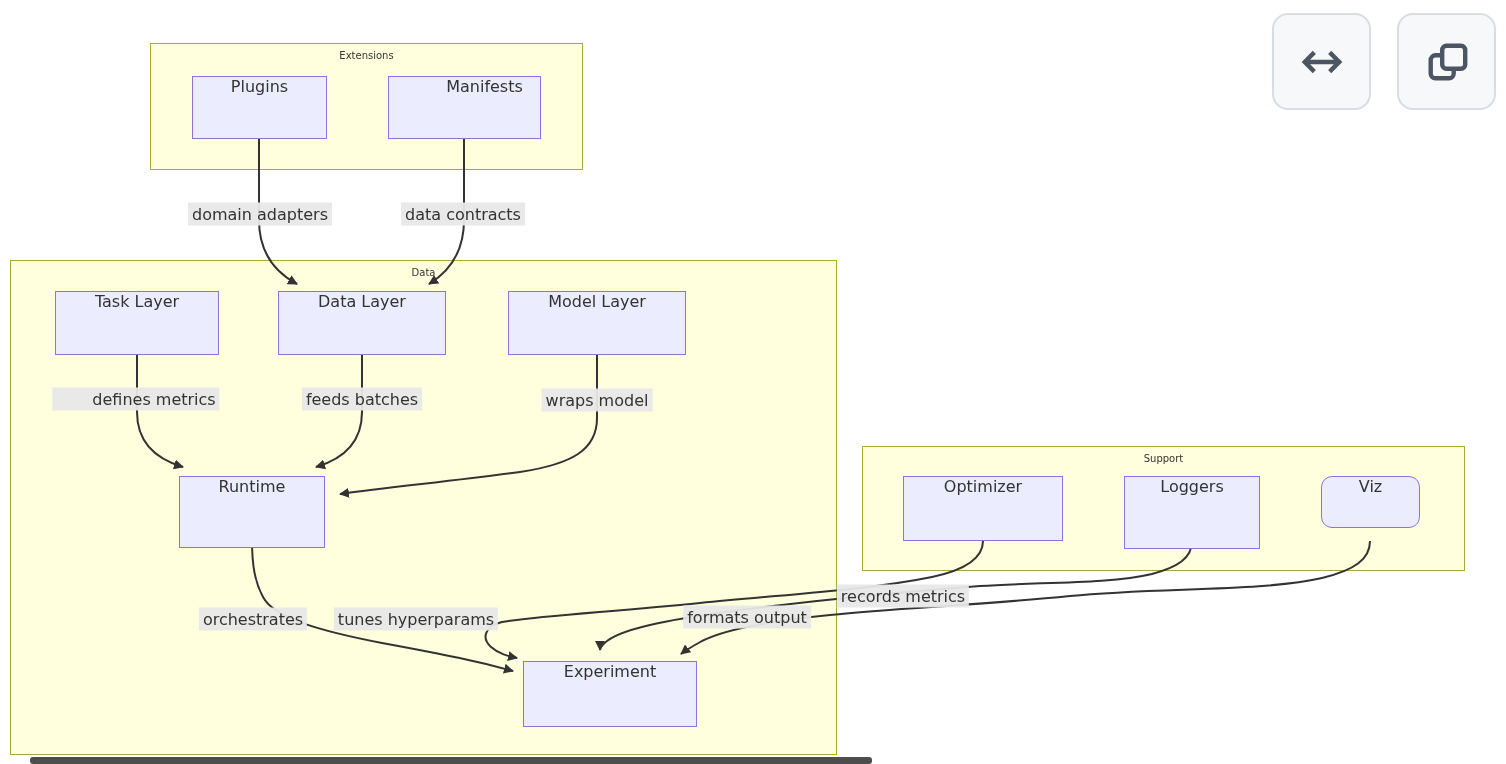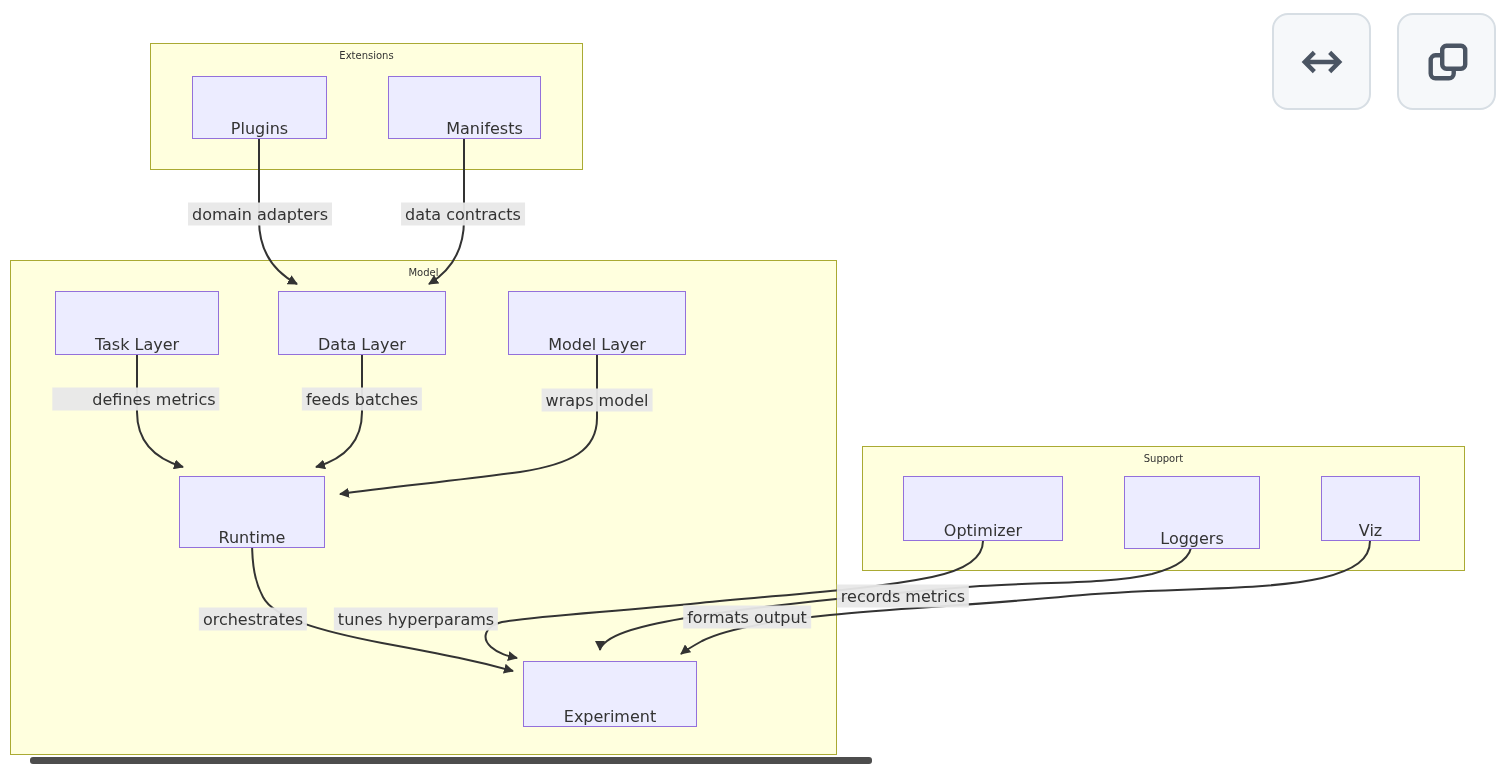--- a/index.html
+++ b/index.html
@@ -9,21 +9,21 @@
   
   .cluster{position:absolute;background:#FFFFDE;border:1.5px solid #AAAA33;box-sizing:border-box;z-index:0;}
   .cluster-title{position:absolute;left:0;right:0;top:6px;text-align:center;font-size:10px;color:#333333;}
 
   
   svg.edges{position:absolute;left:0;top:0;z-index:1;}
   svg.edges path.edge{fill:none;stroke:#333333;stroke-width:2px;}
 
   
   .node{position:absolute;background:#ECECFF;border:1.5px solid #9370DB;box-sizing:border-box;
-        display:flex;align-items:flex-end;justify-content:center;z-index:3;}
+        display:flex;align-items:flex-start;justify-content:center;z-index:3;}
   .node span{font-size:16px;color:#333333;white-space:nowrap;}
 
   
   .edge-label{position:absolute;transform:translate(-50%,-50%);background:rgba(232,232,232,0.95);
         padding:2px 4px;font-size:16px;color:#333333;white-space:nowrap;z-index:2;}
 
   
   .tool-btn{position:absolute;width:99px;height:97px;border-radius:16px;background:#F6F8FA;
         border:2px solid #D7DEE4;box-sizing:border-box;display:flex;align-items:center;justify-content:center;
         cursor:pointer;z-index:5;padding:0;}
@@ -36,21 +36,21 @@
 </head>
 <body>
 
 <div class="stage">
 
   <div class="cluster" style="left:150px;top:43px;width:433px;height:127px;">
     <div class="cluster-title">Extensions</div>
   </div>
 
   <div class="cluster" style="left:10px;top:260px;width:827px;height:495px;">
-    <div class="cluster-title">Model</div>
+    <div class="cluster-title">Data</div>
   </div>
 
   <div class="cluster" style="left:862px;top:446px;width:603px;height:125px;">
     <div class="cluster-title">Support</div>
   </div>
 
   <svg class="edges" width="1506" height="764" viewBox="0 0 1506 764">
     <defs>
       <marker id="arrow" viewBox="0 0 10 10" refX="9" refY="5" markerWidth="10" markerHeight="10" markerUnits="userSpaceOnUse" orient="auto">
         <path d="M0,0 L10,5 L0,10 Z" fill="#333333"></path>
@@ -87,21 +87,21 @@
   </div>
   <div class="node" style="left:523px;top:661px;width:174px;height:66px;">
     <span>Experiment</span>
   </div>
   <div class="node" style="left:903px;top:476px;width:160px;height:65px;">
     <span>Optimizer</span>
   </div>
   <div class="node" style="left:1124px;top:476px;width:136px;height:73px;">
     <span>Loggers</span>
   </div>
-  <div class="node" style="left:1321px;top:476px;width:99px;height:65px;">
+  <div class="node" style="left:1321px;top:476px;width:99px;height:52px;border-radius:11px;">
     <span>Viz</span>
   </div>
 
   <div class="edge-label" style="left:260px;top:214px;">domain adapters</div>
   <div class="edge-label" style="left:463px;top:214px;">data contracts</div>
   <div class="edge-label" style="left:136px;top:399px;padding-left:40px;">defines metrics</div>
   <div class="edge-label" style="left:362px;top:399px;">feeds batches</div>
   <div class="edge-label" style="left:597px;top:400px;">wraps model</div>
   <div class="edge-label" style="left:253px;top:619px;">orchestrates</div>
   <div class="edge-label" style="left:416px;top:619px;">tunes hyperparams</div>

